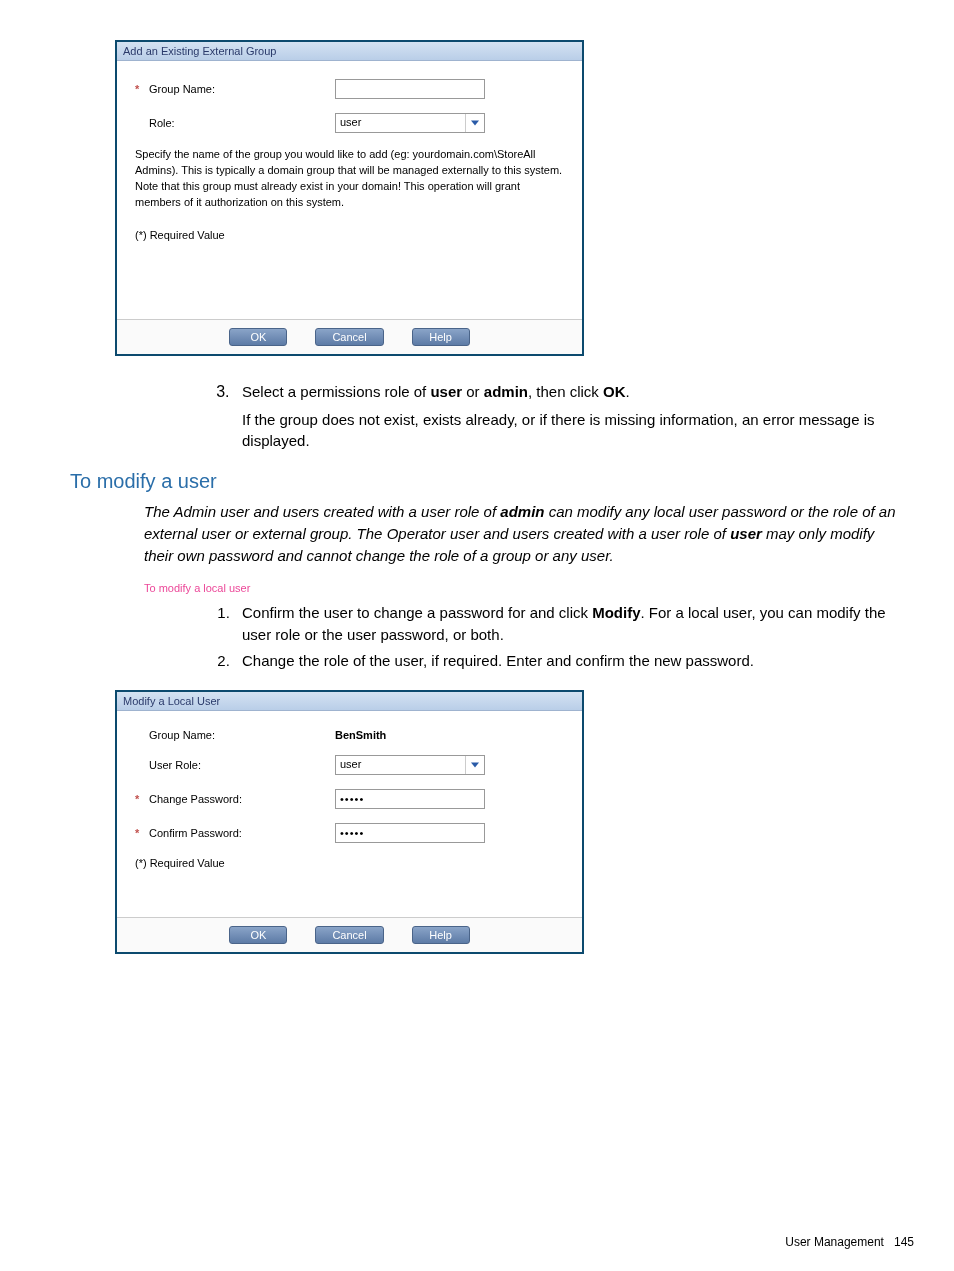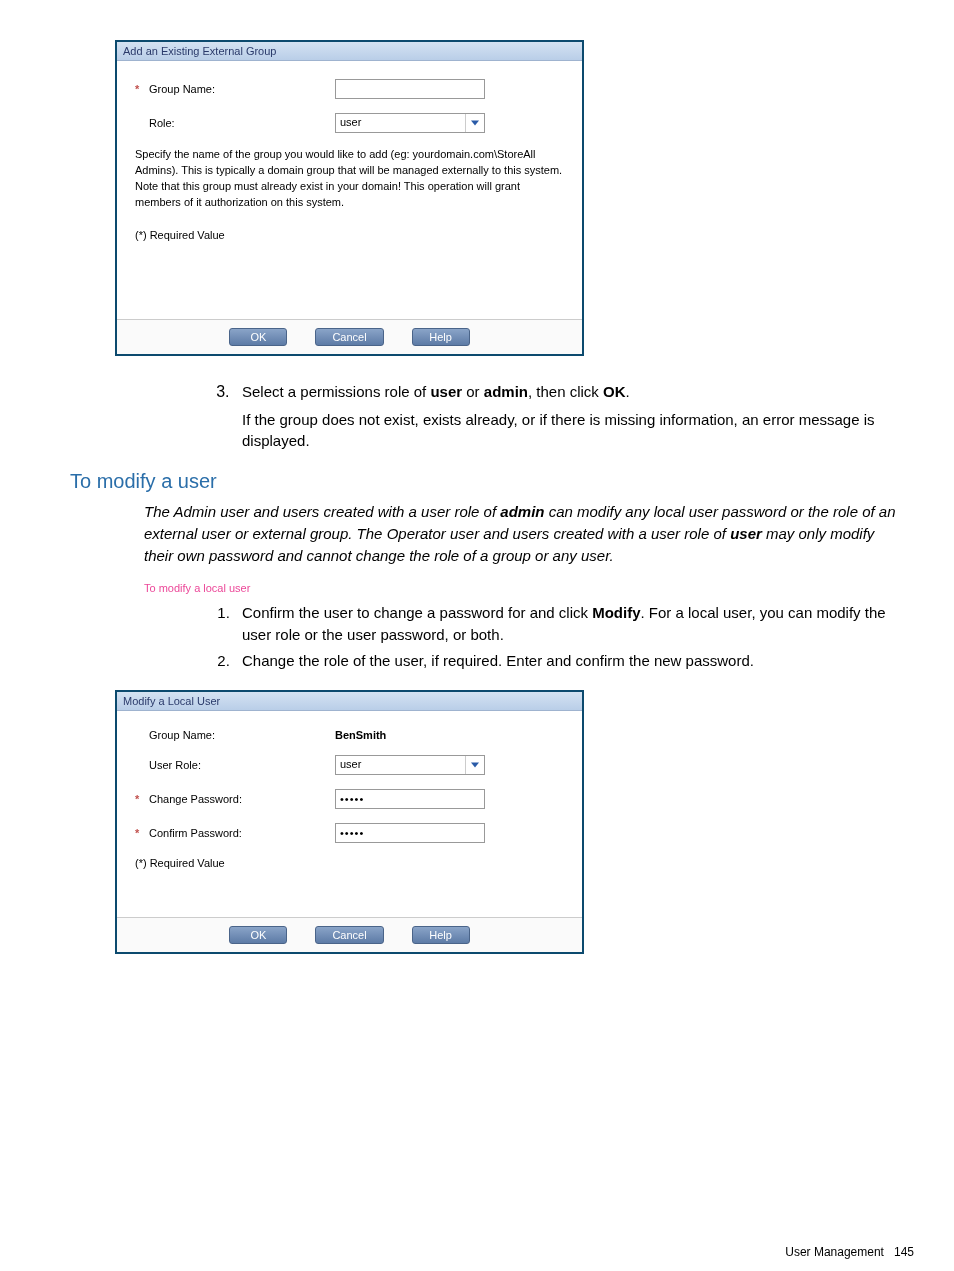--- a/index.html
+++ b/index.html
@@ -150,21 +150,21 @@
     margin: 16px 0 8px 30px;
   }
   h3.subsection {
     color: #ec4899;
     font-weight: normal;
     font-size: 11px;
     margin: 8px 0 8px 104px;
   }
   .footer {
     position: absolute;
-    bottom: 12px;
+    bottom: 22px;
     right: 40px;
     font-size: 12px;
   }
   .static-value {
     font-weight: bold;
     font-size: 11px;
     text-align: right;
   }
   .pwd-input {
     border: 1px solid #999;

